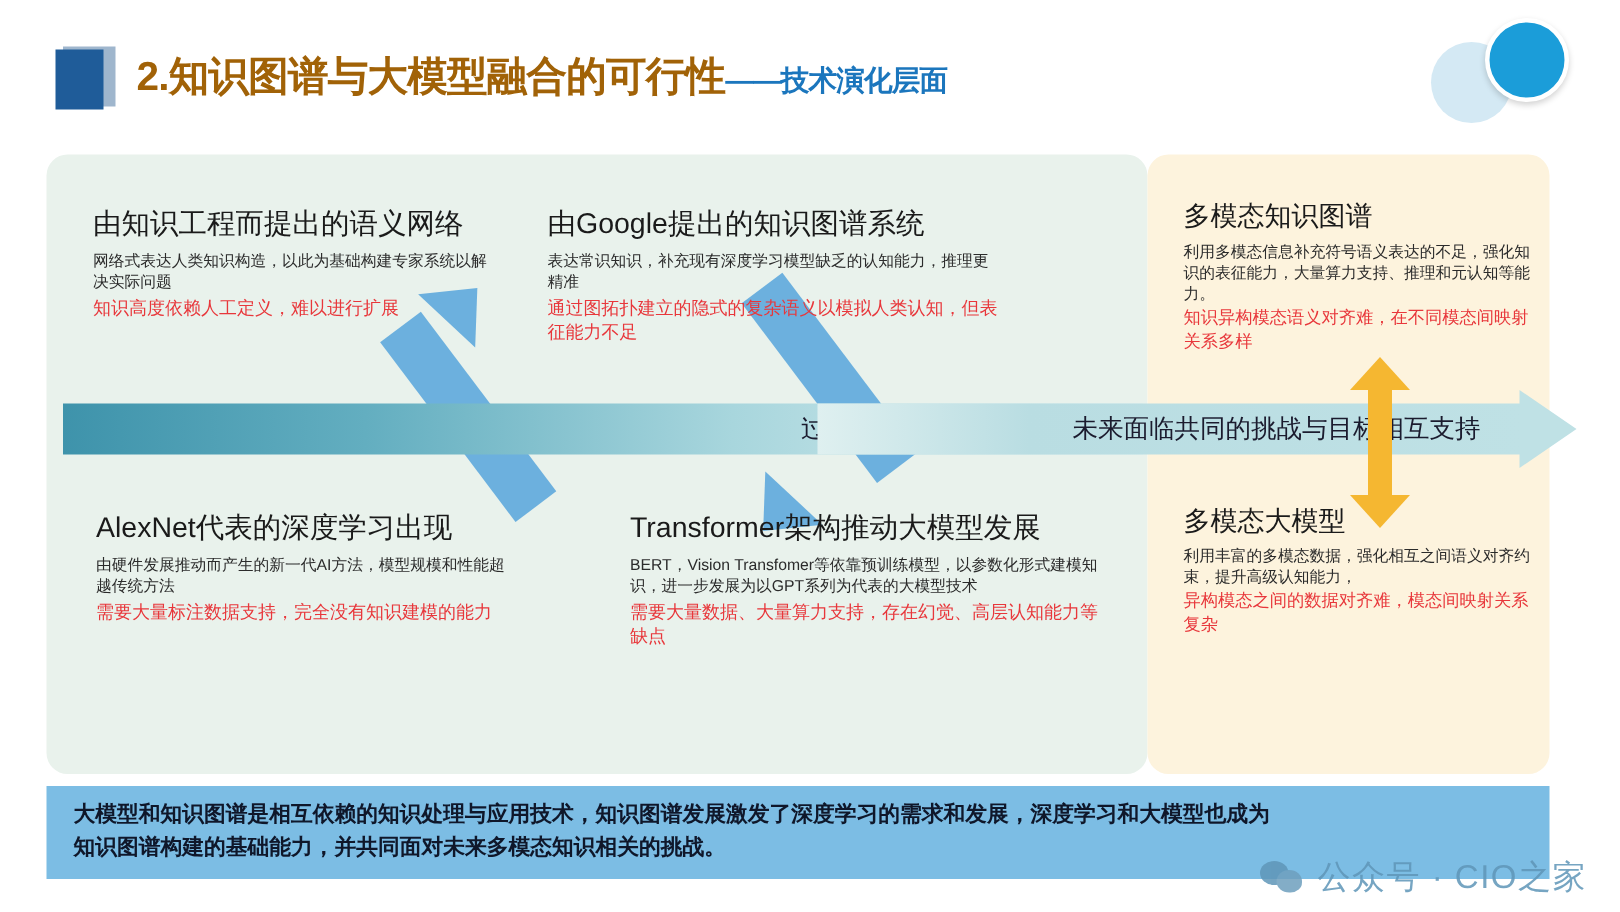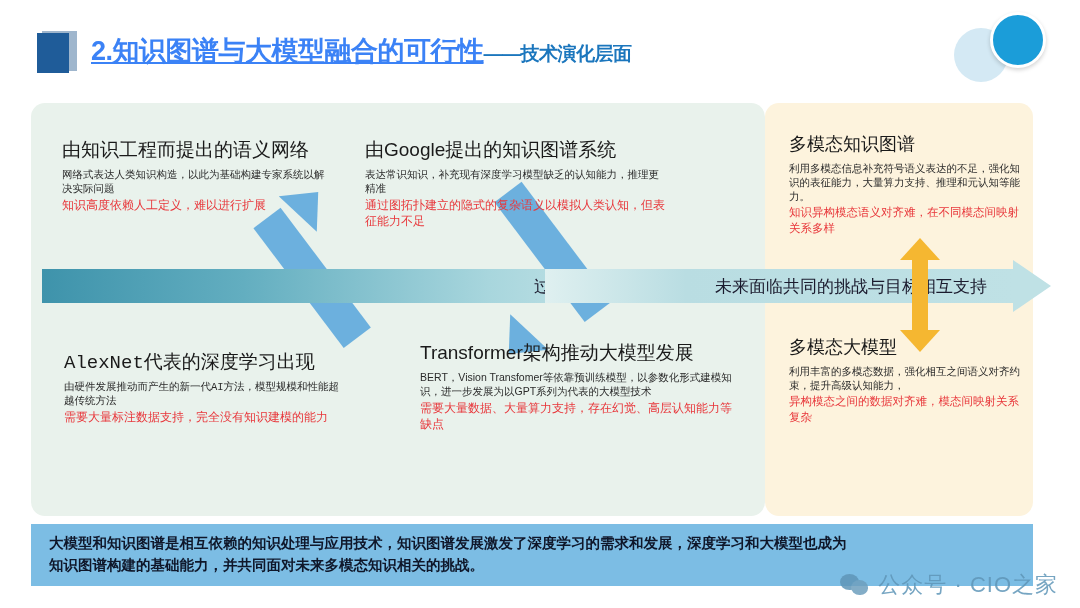--- a/index.html
+++ b/index.html
@@ -22,22 +22,22 @@
     background:#1b9dd9;border:3px solid #ffffff;
     box-shadow:0 2px 4px rgba(0,0,0,.18);
   }
 
   
   .title-row{position:absolute;left:37px;top:31px;display:flex;align-items:center;}
   .title-sq-wrap{position:relative;width:40px;height:43px;margin-right:14px;}
   .title-sq-back{position:absolute;left:5px;top:0;width:35px;height:40px;background:#9fb6cd;}
   .title-sq{position:absolute;left:0;top:2px;width:32px;height:40px;background:#1f5c99;}
   .title-main{
-    font-size:27px;font-weight:bold;color:#3b82f6;letter-spacing:-0.5px;
-    white-space:nowrap;line-height:1;text-decoration:underline;
+    font-size:27px;font-weight:bold;color:#a16207;letter-spacing:-0.5px;
+    white-space:nowrap;line-height:1;
   }
   .title-sub{
     font-size:19px;font-weight:bold;color:#1b76bd;letter-spacing:-0.5px;
   }
 
   
   .panel-green{
     position:absolute;left:31px;top:103px;width:734px;height:413px;
     background:#e9f2ec;border-radius:14px;
   }
@@ -70,21 +70,21 @@
   #b2 .desc{font-size:10.5px;}
   #b2 .warn{font-size:12px;}
 
   
   #b3{left:789px;top:135px;width:232px;}
   #b3 h3{font-size:18px;}
   #b3 .desc{font-size:10.5px;}
   #b3 .warn{font-size:11.5px;}
 
   
-  #b4{left:64px;top:353px;width:280px;font-family:Liberation Mono, monospace;}
+  #b4{left:64px;top:343px;width:280px;}
   #b4 h3{font-size:19px;}
   #b4 .desc{font-size:10.5px;}
   #b4 .warn{font-size:12px;}
 
   
   #b5{left:420px;top:343px;width:315px;}
   #b5 h3{font-size:19px;}
   #b5 .desc{font-size:10.5px;}
   #b5 .warn{font-size:12px;}
 

